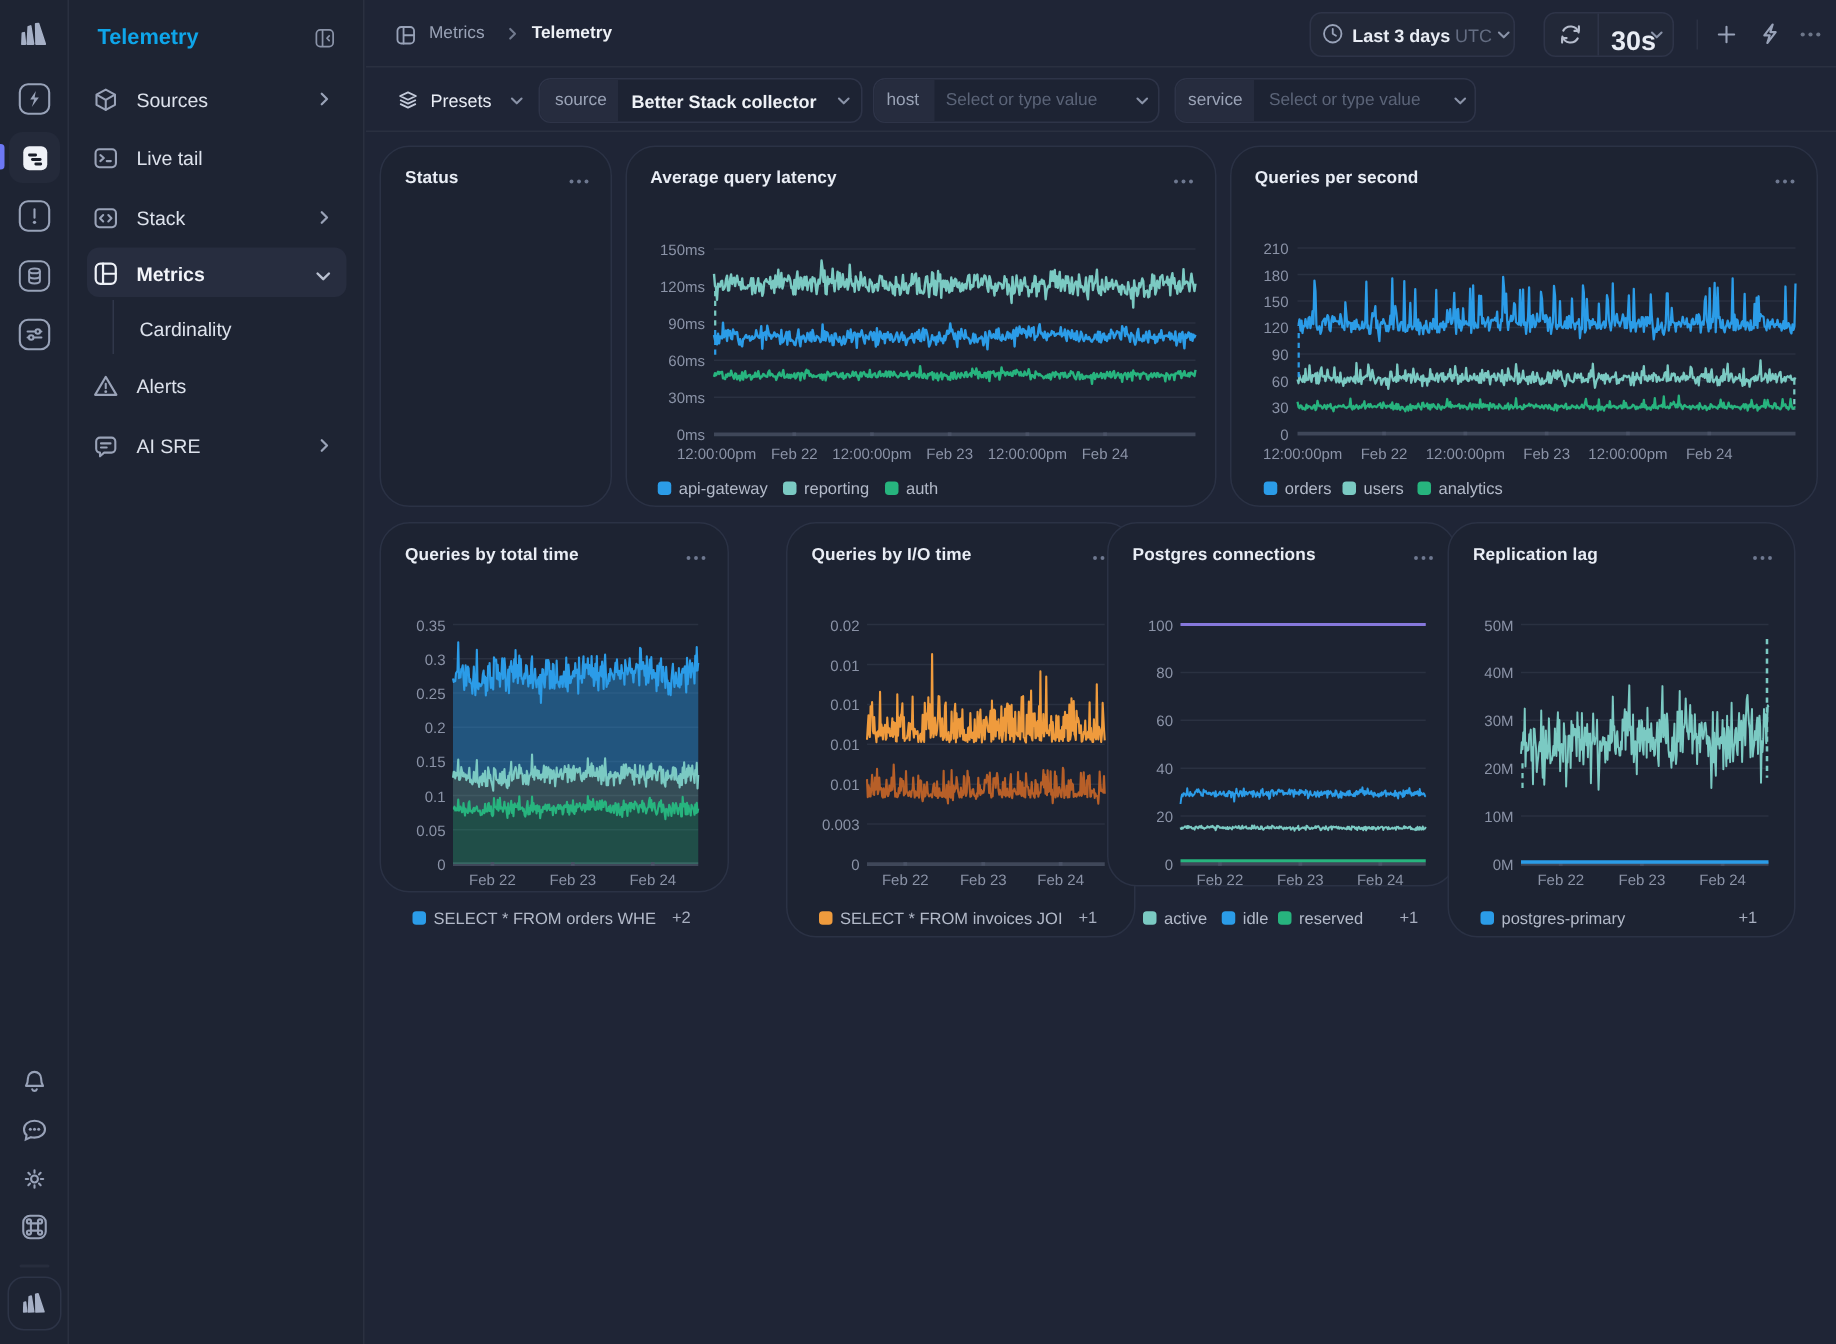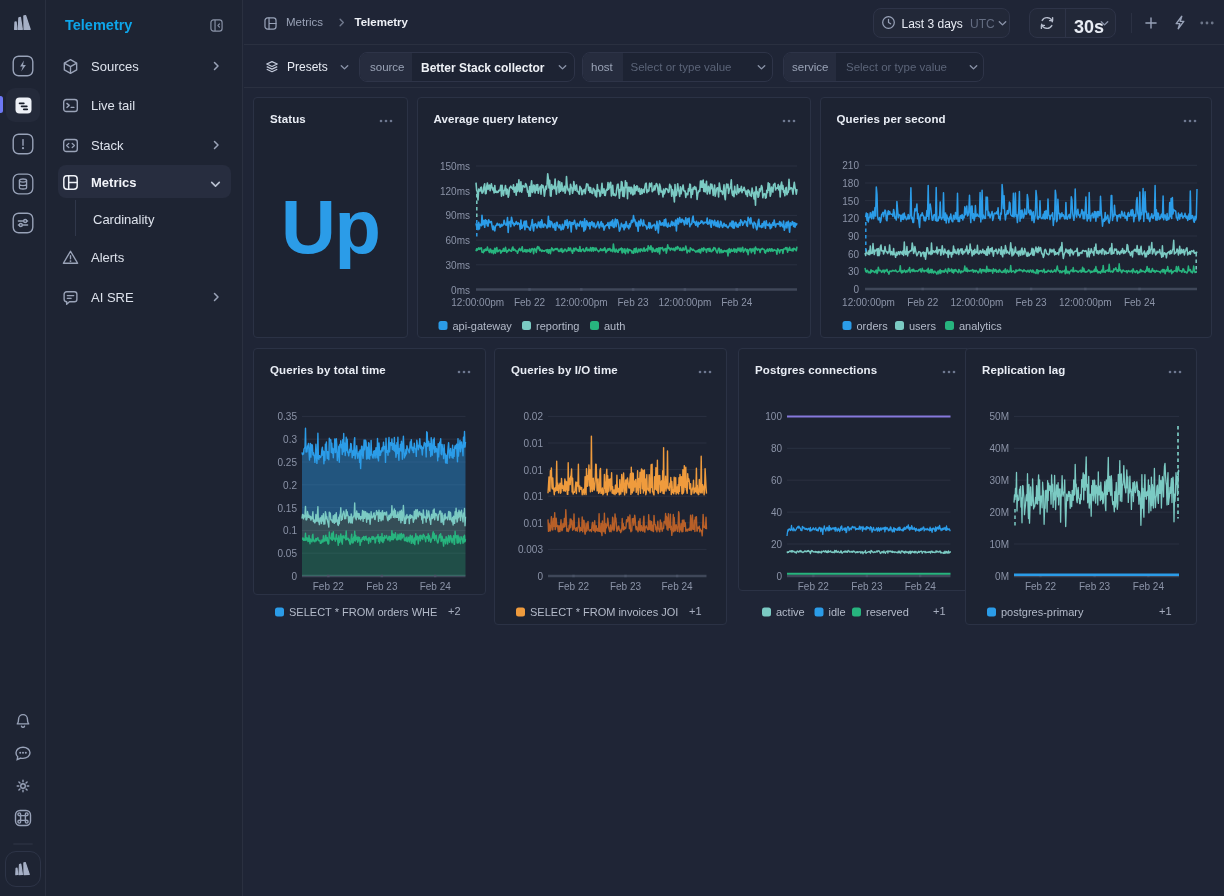--- a/index.html
+++ b/index.html
@@ -3,21 +3,21 @@
 <meta charset="utf-8">
 <style>
 * { margin:0; padding:0; box-sizing:border-box; }
 html,body { width:1224px; height:896px; overflow:hidden; }
 body { font-family:"Liberation Sans", sans-serif; background:#1f2536; color:#e8ecf4; position:relative; }
 .rail { position:absolute; left:0; top:0; width:46px; height:896px; background:#1e2433; border-right:1px solid #2a3040; }
 .side { position:absolute; left:46px; top:0; width:197px; height:896px; background:#1e2433; border-right:1px solid #2a3040; }
 .main { position:absolute; left:244px; top:0; width:980px; height:896px; background:#1f2536; }
 .topbar { position:absolute; left:0; top:0; width:980px; height:45px; border-bottom:1px solid #2a3040; }
 .filterbar { position:absolute; left:0; top:46px; width:980px; height:42px; border-bottom:1px solid #2a3040; }
-.card { position:absolute; background:#1d2332; border:1px solid #2b3245; border-radius:4px; }
+.card { position:absolute; background:#1d2332; border:1px solid #2b3245; border-radius:20px; }
 .ctitle { position:absolute; left:16px; top:15px; font-size:11.5px; font-weight:700; color:#e9edf5; letter-spacing:.1px; }
 .cdots { position:absolute; right:14px; top:21px; } .cdots svg { display:block; }
 svg text { font-family:"Liberation Sans", sans-serif; }
 .axis { font-size:10px; fill:#8b93a7; }
 .xlab { font-size:10px; fill:#8b93a7; }
 .leg { font-size:11px; fill:#b3bac9; }
 .plusn { font-size:11px; fill:#a7aebf; }
 
 .sbtitle { position:absolute; left:19px; top:17px; font-size:14.5px; font-weight:700; color:#0ea5e9; }
 .navitem { position:absolute; left:16px; height:20px; display:flex; align-items:center; font-size:13px; color:#dde2ec; }
@@ -191,21 +191,21 @@
     <svg style="position:absolute;left:92px;top:17px" width="11" height="11" viewBox="0 0 12 12" fill="none" stroke="#717a8e" stroke-width="1.5" stroke-linecap="round" stroke-linejoin="round">
         <path d="M4.5 2.5 L8 6 L4.5 9.5"></path>
       </svg>
     <span style="position:absolute;left:110.5px;top:16px;font-size:11.5px;font-weight:700;color:#eef1f6">Telemetry</span>
 
     <div style="position:absolute;left:629px;top:8px;width:137px;height:30px;border:1px solid #2e3448;border-radius:8px;background:#222838"></div>
     <svg style="position:absolute;left:637px;top:15px" width="15" height="15" viewBox="0 0 16 16" fill="none" stroke="#98a2b8" stroke-width="1.3" stroke-linecap="round" stroke-linejoin="round">
       <circle cx="8" cy="8" r="6.2"></circle>
         <path d="M8 4.6 V8 l2.3 1.4"></path>
     </svg>
-    <span style="position:absolute;left:657.5px;top:16.5px;font-size:12px;font-weight:400;color:#e8ecf4">Last 3 days</span>
+    <span style="position:absolute;left:657.5px;top:16.5px;font-size:12px;font-weight:700;color:#e8ecf4">Last 3 days</span>
     <span style="position:absolute;left:726px;top:16.5px;font-size:12px;color:#646d82">UTC</span>
     <svg style="position:absolute;left:752.5px;top:18px" width="11" height="11" viewBox="0 0 12 12" fill="none" stroke="#8a93a8" stroke-width="1.5" stroke-linecap="round" stroke-linejoin="round">
         <path d="M2.5 4 L6 7.5 L9.5 4"></path>
       </svg>
 
     <div style="position:absolute;left:785px;top:8px;width:87px;height:30px;border:1px solid #2e3448;border-radius:8px;background:#222838"></div>
     <div style="position:absolute;left:821px;top:9px;width:1px;height:28px;background:#2e3448"></div>
     <svg style="position:absolute;left:795px;top:15px" width="16" height="16" viewBox="0 0 16 16" fill="none" stroke="#b6bdcd" stroke-width="1.4" stroke-linecap="round" stroke-linejoin="round">
       <path d="M13.4 6.7 A5.6 5.6 0 0 0 3.2 5.4 M2.6 9.3 a5.6 5.6 0 0 0 10.2 1.3"></path>
       <path d="M13.6 2.6 v3 h-3 M2.4 13.4 v-3 h3"></path>
@@ -265,21 +265,20 @@
 
 <div class="card" style="left:253px;top:97px;width:154.5px;height:241px">
   <div class="ctitle">Status</div>
   <div class="cdots">
       <svg width="14" height="4" viewBox="0 0 14 4" fill="#6e7890">
         <circle cx="2" cy="2" r="1.3"></circle>
         <circle cx="7" cy="2" r="1.3"></circle>
         <circle cx="12" cy="2" r="1.3"></circle>
       </svg>
     </div>
-  <div style="position:absolute;left:0;top:85px;width:100%;text-align:center;font-size:76px;font-weight:700;color:#2b9ce8;letter-spacing:-1.5px">Up</div>
 </div>
 <div class="card" style="left:416.5px;top:97px;width:394px;height:241px">
   <div class="ctitle">Average query latency</div>
   <div class="cdots">
       <svg width="14" height="4" viewBox="0 0 14 4" fill="#6e7890">
         <circle cx="2" cy="2" r="1.3"></circle>
         <circle cx="7" cy="2" r="1.3"></circle>
         <circle cx="12" cy="2" r="1.3"></circle>
       </svg>
     </div>
@@ -406,21 +405,21 @@
       <line x1="127.9" y1="225.8" x2="127.9" y2="228.2" stroke="#4a5266" stroke-width="2.5"></line>
       <line x1="181.2" y1="225.8" x2="181.2" y2="228.2" stroke="#4a5266" stroke-width="2.5"></line>
       <polyline points="48.0,103.4 48.5,105.6 49.0,104.9 49.5,105.1 50.0,99.8 50.5,99.1 51.0,98.1 51.5,79.2 52.0,103.1 52.5,100.6 53.0,102.7 53.5,97.0 54.0,96.6 54.5,94.5 55.0,102.4 55.5,111.0 56.0,103.7 56.4,94.5 56.9,108.1 57.4,98.4 57.9,95.4 58.4,96.6 58.9,105.7 59.4,103.6 59.9,106.6 60.4,106.7 60.9,113.4 61.4,105.0 61.9,95.3 62.4,106.1 62.9,114.4 63.4,106.5 63.9,84.2 64.4,108.9 64.9,110.5 65.4,106.6 65.9,107.1 66.4,108.5 66.9,107.9 67.4,106.4 67.9,100.4 68.4,98.1 68.9,106.4 69.4,102.1 69.9,114.7 70.4,103.0 70.9,111.5 71.4,95.1 71.9,99.7 72.4,93.0 72.8,103.7 73.3,109.6 73.8,102.8 74.3,107.0 74.8,110.7 75.3,89.2 75.8,90.5 76.3,91.4 76.8,90.8 77.3,103.4 77.8,94.2 78.3,104.2 78.8,99.5 79.3,108.8 79.8,100.3 80.3,100.1 80.8,89.9 81.3,103.6 81.8,102.6 82.3,89.8 82.8,96.1 83.3,111.6 83.8,107.2 84.3,105.9 84.8,97.3 85.3,113.2 85.8,95.4 86.3,96.4 86.8,91.7 87.3,98.9 87.8,95.6 88.3,105.5 88.8,90.6 89.2,103.1 89.7,84.4 90.2,102.1 90.7,94.3 91.2,106.5 91.7,98.8 92.2,88.1 92.7,101.5 93.2,90.3 93.7,103.5 94.2,103.2 94.7,106.9 95.2,102.7 95.7,100.1 96.2,103.3 96.7,94.4 97.2,95.0 97.7,101.0 98.2,108.7 98.7,104.7 99.2,101.5 99.7,106.4 100.2,92.9 100.7,88.6 101.2,109.8 101.7,104.4 102.2,103.4 102.7,96.8 103.2,104.9 103.7,109.2 104.2,105.2 104.7,104.0 105.2,102.4 105.6,113.4 106.1,100.9 106.6,119.6 107.1,106.7 107.6,97.1 108.1,97.4 108.6,106.4 109.1,109.3 109.6,101.8 110.1,91.0 110.6,100.8 111.1,91.1 111.6,91.1 112.1,93.4 112.6,110.1 113.1,98.3 113.6,98.9 114.1,109.6 114.6,93.6 115.1,94.3 115.6,110.1 116.1,102.2 116.6,106.3 117.1,91.4 117.6,104.7 118.1,105.8 118.6,108.2 119.1,109.2 119.6,102.1 120.1,106.7 120.6,101.8 121.1,109.0 121.6,102.6 122.0,98.7 122.5,102.4 123.0,108.8 123.5,89.4 124.0,108.2 124.5,111.9 125.0,94.0 125.5,101.0 126.0,106.5 126.5,106.1 127.0,101.8 127.5,103.1 128.0,98.9 128.5,98.3 129.0,102.0 129.5,93.1 130.0,99.7 130.5,98.6 131.0,97.4 131.5,113.4 132.0,89.3 132.5,103.4 133.0,102.9 133.5,101.7 134.0,106.2 134.5,94.8 135.0,88.5 135.5,102.9 136.0,97.2 136.5,93.8 137.0,94.8 137.5,96.4 137.9,89.9 138.4,100.5 138.9,94.4 139.4,96.1 139.9,101.4 140.4,88.4 140.9,102.6 141.4,96.3 141.9,108.3 142.4,105.5 142.9,93.6 143.4,104.2 143.9,88.3 144.4,104.7 144.9,111.3 145.4,99.6 145.9,101.0 146.4,95.4 146.9,102.0 147.4,92.1 147.9,98.9 148.4,110.3 148.9,95.8 149.4,87.3 149.9,99.4 150.4,108.9 150.9,105.9 151.4,106.8 151.9,100.4 152.4,104.9 152.9,96.8 153.4,98.7 153.9,99.9 154.3,101.1 154.8,102.4 155.3,103.9 155.8,99.1 156.3,92.9 156.8,98.9 157.3,90.6 157.8,99.1 158.3,101.2 158.8,98.2 159.3,103.5 159.8,103.5 160.3,94.3 160.8,99.3 161.3,99.7 161.8,100.5 162.3,107.4 162.8,91.1 163.3,95.2 163.8,96.5 164.3,100.7 164.8,98.3 165.3,95.1 165.8,89.8 166.3,98.2 166.8,99.6 167.3,96.9 167.8,100.7 168.3,106.0 168.8,98.3 169.3,99.7 169.8,97.2 170.3,93.5 170.7,95.8 171.2,94.4 171.7,97.8 172.2,107.9 172.7,82.8 173.2,83.6 173.7,97.2 174.2,96.5 174.7,92.3 175.2,95.3 175.7,101.4 176.2,94.8 176.7,107.5 177.2,88.6 177.7,99.3 178.2,106.2 178.7,101.4 179.2,90.7 179.7,99.9 180.2,89.0 180.7,103.5 181.2,101.0 181.7,97.7 182.2,102.8 182.7,99.7 183.2,101.3 183.7,111.8 184.2,94.7 184.7,107.9 185.2,99.0 185.7,93.2 186.2,94.8 186.7,89.8 187.1,104.7 187.6,105.7 188.1,95.5 188.6,100.9 189.1,99.8 189.6,109.6 190.1,95.6 190.6,104.2 191.1,104.7 191.6,113.9 192.1,106.3 192.6,107.8 193.1,114.4 193.6,104.2 194.1,98.4 194.6,93.6 195.1,103.4 195.6,109.0 196.1,105.0 196.6,99.4 197.1,106.4 197.6,105.9 198.1,108.5 198.6,96.3 199.1,109.3 199.6,100.7 200.1,107.4 200.6,99.0 201.1,96.8 201.6,99.5 202.1,96.9 202.6,95.2 203.1,105.1 203.5,112.7 204.0,89.6 204.5,107.1 205.0,98.4 205.5,96.2 206.0,91.2 206.5,102.7 207.0,98.0 207.5,93.0 208.0,97.3 208.5,99.8 209.0,106.7 209.5,88.2 210.0,98.1 210.5,82.4 211.0,98.0 211.5,93.0" fill="none" stroke="#2b9ce8" stroke-width="1.4" stroke-linejoin="round"></polyline>
       <polyline points="48.0,169.5 48.5,165.5 49.0,165.5 49.5,169.9 50.0,166.4 50.5,168.2 51.0,165.4 51.5,157.4 52.0,170.8 52.5,170.9 53.0,169.5 53.5,162.4 54.0,165.0 54.5,168.4 55.0,166.2 55.5,168.8 56.0,168.2 56.4,167.3 56.9,171.1 57.4,168.0 57.9,169.9 58.4,167.4 58.9,162.8 59.4,172.5 59.9,170.6 60.4,172.9 60.9,173.9 61.4,172.3 61.9,165.5 62.4,168.9 62.9,172.3 63.4,165.4 63.9,157.7 64.4,172.8 64.9,171.8 65.4,175.6 65.9,169.2 66.4,172.1 66.9,168.5 67.4,174.5 67.9,166.7 68.4,171.5 68.9,171.9 69.4,164.8 69.9,175.2 70.4,172.6 70.9,174.9 71.4,162.6 71.9,164.9 72.4,169.8 72.8,167.6 73.3,171.0 73.8,173.2 74.3,175.2 74.8,178.1 75.3,163.1 75.8,163.7 76.3,164.4 76.8,170.7 77.3,171.1 77.8,170.9 78.3,172.8 78.8,173.3 79.3,166.7 79.8,169.0 80.3,174.4 80.8,165.6 81.3,173.3 81.8,166.7 82.3,163.7 82.8,172.7 83.3,170.9 83.8,175.8 84.3,176.4 84.8,168.2 85.3,174.8 85.8,165.9 86.3,165.7 86.8,158.8 87.3,171.4 87.8,167.9 88.3,170.4 88.8,165.1 89.2,164.4 89.7,162.3 90.2,164.1 90.7,169.8 91.2,169.0 91.7,169.6 92.2,160.8 92.7,166.7 93.2,162.8 93.7,166.4 94.2,166.8 94.7,173.8 95.2,168.9 95.7,167.7 96.2,172.0 96.7,173.8 97.2,164.9 97.7,167.3 98.2,174.1 98.7,169.8 99.2,168.1 99.7,167.4 100.2,165.6 100.7,154.0 101.2,169.0 101.7,164.1 102.2,170.8 102.7,162.0 103.2,165.4 103.7,168.1 104.2,164.5 104.7,170.0 105.2,164.8 105.6,169.6 106.1,167.5 106.6,170.8 107.1,167.4 107.6,169.3 108.1,166.4 108.6,161.4 109.1,172.4 109.6,163.4 110.1,162.3 110.6,169.4 111.1,165.6 111.6,162.6 112.1,164.9 112.6,173.2 113.1,164.1 113.6,164.6 114.1,170.2 114.6,168.3 115.1,164.6 115.6,168.8 116.1,175.2 116.6,169.8 117.1,162.7 117.6,168.8 118.1,167.3 118.6,168.9 119.1,167.3 119.6,164.6 120.1,163.8 120.6,170.1 121.1,170.5 121.6,166.9 122.0,165.9 122.5,161.7 123.0,165.6 123.5,163.5 124.0,163.9 124.5,172.4 125.0,161.1 125.5,168.2 126.0,169.4 126.5,163.8 127.0,171.8 127.5,170.9 128.0,163.1 128.5,161.6 129.0,170.9 129.5,164.0 130.0,164.3 130.5,163.6 131.0,166.1 131.5,165.7 132.0,163.7 132.5,162.9 133.0,167.4 133.5,170.5 134.0,171.8 134.5,167.9 135.0,166.2 135.5,170.4 136.0,168.3 136.5,164.9 137.0,168.9 137.5,164.3 137.9,156.6 138.4,166.1 138.9,162.3 139.4,168.4 139.9,163.0 140.4,159.9 140.9,168.7 141.4,161.7 141.9,166.7 142.4,168.3 142.9,166.1 143.4,168.3 143.9,163.0 144.4,167.1 144.9,171.3 145.4,167.3 145.9,162.2 146.4,164.5 146.9,173.8 147.4,161.3 147.9,165.5 148.4,171.5 148.9,164.8 149.4,156.5 149.9,165.1 150.4,174.5 150.9,169.3 151.4,174.4 151.9,167.0 152.4,169.9 152.9,165.5 153.4,168.8 153.9,168.3 154.3,168.0 154.8,167.5 155.3,174.6 155.8,166.1 156.3,165.8 156.8,169.3 157.3,167.1 157.8,166.4 158.3,168.4 158.8,168.1 159.3,173.3 159.8,171.2 160.3,162.2 160.8,170.0 161.3,166.9 161.8,160.7 162.3,169.8 162.8,166.5 163.3,160.6 163.8,164.5 164.3,167.9 164.8,165.3 165.3,162.8 165.8,163.0 166.3,166.1 166.8,165.5 167.3,164.3 167.8,170.7 168.3,165.3 168.8,174.2 169.3,160.9 169.8,166.8 170.3,168.9 170.7,167.5 171.2,168.1 171.7,168.9 172.2,173.1 172.7,161.2 173.2,169.3 173.7,168.3 174.2,166.6 174.7,161.9 175.2,165.6 175.7,170.9 176.2,171.4 176.7,175.4 177.2,167.1 177.7,165.3 178.2,169.6 178.7,169.3 179.2,161.2 179.7,168.5 180.2,160.0 180.7,170.7 181.2,167.0 181.7,164.5 182.2,166.3 182.7,165.2 183.2,168.3 183.7,171.2 184.2,171.1 184.7,165.4 185.2,165.1 185.7,162.1 186.2,162.0 186.7,162.4 187.1,173.3 187.6,169.9 188.1,164.1 188.6,172.3 189.1,173.8 189.6,175.5 190.1,166.1 190.6,170.9 191.1,164.7 191.6,169.8 192.1,168.3 192.6,168.2 193.1,168.1 193.6,170.7 194.1,167.5 194.6,162.7 195.1,162.5 195.6,170.8 196.1,163.1 196.6,163.9 197.1,170.9 197.6,171.3 198.1,172.9 198.6,168.4 199.1,176.0 199.6,167.1 200.1,174.2 200.6,174.4 201.1,162.7 201.6,169.7 202.1,159.2 202.6,167.0 203.1,173.1 203.5,171.8 204.0,163.4 204.5,168.8 205.0,161.2 205.5,167.5 206.0,163.0 206.5,171.5 207.0,166.6 207.5,161.3 208.0,167.0 208.5,167.7 209.0,172.9 209.5,164.3 210.0,167.3 210.5,159.5 211.0,176.7 211.5,167.6" fill="none" stroke="#7bcac3" stroke-width="1.4" stroke-linejoin="round"></polyline>
       <polyline points="48.0,190.2 48.5,190.1 49.0,188.8 49.5,191.3 50.0,189.9 50.5,191.3 51.0,191.1 51.5,184.1 52.0,191.4 52.5,190.1 53.0,188.7 53.5,190.1 54.0,192.5 54.5,192.1 55.0,186.4 55.5,191.0 56.0,194.7 56.4,190.0 56.9,191.8 57.4,192.1 57.9,193.0 58.4,186.5 58.9,185.2 59.4,192.0 59.9,191.5 60.4,191.5 60.9,192.9 61.4,190.5 61.9,189.5 62.4,191.8 62.9,189.8 63.4,189.7 63.9,188.6 64.4,191.3 64.9,191.9 65.4,191.7 65.9,191.3 66.4,194.4 66.9,194.2 67.4,194.0 67.9,191.0 68.4,191.4 68.9,193.1 69.4,186.8 69.9,192.0 70.4,191.9 70.9,192.0 71.4,186.8 71.9,186.3 72.4,191.7 72.8,188.9 73.3,188.5 73.8,194.1 74.3,195.1 74.8,194.3 75.3,183.0 75.8,188.9 76.3,188.7 76.8,189.7 77.3,190.5 77.8,184.2 78.3,191.4 78.8,188.4 79.3,182.8 79.8,190.1 80.3,189.1 80.8,189.9 81.3,192.2 81.8,189.3 82.3,185.5 82.8,190.0 83.3,189.1 83.8,192.6 84.3,196.3 84.8,186.6 85.3,193.5 85.8,190.9 86.3,190.3 86.8,184.9 87.3,193.0 87.8,187.5 88.3,195.1 88.8,187.6 89.2,186.6 89.7,188.9 90.2,188.6 90.7,189.1 91.2,186.6 91.7,190.8 92.2,181.9 92.7,190.5 93.2,189.4 93.7,189.9 94.2,189.3 94.7,191.6 95.2,190.3 95.7,194.3 96.2,195.4 96.7,193.1 97.2,188.5 97.7,185.1 98.2,194.0 98.7,189.7 99.2,193.8 99.7,188.0 100.2,191.2 100.7,182.1 101.2,192.1 101.7,186.4 102.2,190.5 102.7,190.7 103.2,188.3 103.7,193.3 104.2,187.9 104.7,191.8 105.2,188.5 105.6,188.5 106.1,196.4 106.6,192.6 107.1,190.8 107.6,192.5 108.1,189.0 108.6,188.7 109.1,190.3 109.6,187.4 110.1,189.6 110.6,191.4 111.1,187.6 111.6,189.9 112.1,187.3 112.6,191.0 113.1,191.0 113.6,190.6 114.1,189.4 114.6,194.5 115.1,188.4 115.6,189.6 116.1,190.1 116.6,193.1 117.1,189.4 117.6,189.2 118.1,187.5 118.6,190.3 119.1,188.1 119.6,187.8 120.1,190.4 120.6,189.2 121.1,194.0 121.6,192.8 122.0,188.4 122.5,187.9 123.0,189.1 123.5,188.6 124.0,185.5 124.5,192.4 125.0,187.7 125.5,194.1 126.0,190.9 126.5,187.8 127.0,189.2 127.5,192.0 128.0,184.5 128.5,192.9 129.0,193.6 129.5,188.7 130.0,191.8 130.5,186.8 131.0,189.3 131.5,188.9 132.0,188.4 132.5,186.4 133.0,188.6 133.5,190.2 134.0,191.1 134.5,189.4 135.0,187.2 135.5,187.8 136.0,192.1 136.5,187.7 137.0,190.7 137.5,189.6 137.9,181.7 138.4,190.6 138.9,184.7 139.4,190.6 139.9,185.5 140.4,189.0 140.9,188.5 141.4,183.7 141.9,187.8 142.4,190.2 142.9,191.0 143.4,190.8 143.9,185.3 144.4,186.7 144.9,190.5 145.4,189.4 145.9,184.9 146.4,189.5 146.9,190.9 147.4,184.5 147.9,189.0 148.4,189.0 148.9,185.9 149.4,185.3 149.9,185.9 150.4,191.5 150.9,191.7 151.4,191.1 151.9,188.8 152.4,192.0 152.9,187.9 153.4,192.7 153.9,190.7 154.3,190.1 154.8,188.1 155.3,193.0 155.8,190.0 156.3,186.3 156.8,187.8 157.3,194.4 157.8,188.2 158.3,186.8 158.8,192.5 159.3,194.4 159.8,191.5 160.3,189.0 160.8,195.6 161.3,190.1 161.8,184.7 162.3,190.9 162.8,187.5 163.3,187.1 163.8,190.0 164.3,194.9 164.8,187.9 165.3,189.1 165.8,186.4 166.3,191.9 166.8,186.2 167.3,187.5 167.8,189.7 168.3,187.0 168.8,190.5 169.3,185.3 169.8,186.4 170.3,186.7 170.7,188.5 171.2,190.3 171.7,192.7 172.2,188.1 172.7,187.6 173.2,187.8 173.7,189.5 174.2,184.8 174.7,192.1 175.2,186.5 175.7,188.8 176.2,190.2 176.7,193.3 177.2,191.5 177.7,189.7 178.2,189.3 178.7,184.9 179.2,182.8 179.7,189.3 180.2,184.4 180.7,191.5 181.2,189.2 181.7,186.8 182.2,186.2 182.7,190.3 183.2,192.6 183.7,194.1 184.2,193.1 184.7,190.1 185.2,187.2 185.7,185.8 186.2,188.6 186.7,184.6 187.1,192.5 187.6,191.5 188.1,187.3 188.6,190.3 189.1,193.2 189.6,197.1 190.1,190.2 190.6,191.6 191.1,190.6 191.6,194.8 192.1,187.6 192.6,188.8 193.1,190.7 193.6,195.0 194.1,191.1 194.6,186.4 195.1,188.1 195.6,193.2 196.1,189.0 196.6,186.4 197.1,188.3 197.6,191.8 198.1,193.8 198.6,189.7 199.1,190.4 199.6,186.8 200.1,195.3 200.6,195.3 201.1,182.2 201.6,188.7 202.1,187.3 202.6,186.8 203.1,193.9 203.5,194.0 204.0,186.2 204.5,193.8 205.0,188.0 205.5,190.8 206.0,192.0 206.5,194.6 207.0,187.6 207.5,188.6 208.0,189.8 208.5,191.1 209.0,194.2 209.5,187.4 210.0,193.1 210.5,186.2 211.0,192.6 211.5,190.1" fill="none" stroke="#27b47e" stroke-width="1.4" stroke-linejoin="round"></polyline>
       <rect x="21" y="258.5" width="9" height="9" rx="2.5" fill="#2b9ce8"></rect>
       <text class="leg" x="35" y="267.0">SELECT * FROM orders WHE</text>
       <text class="plusn" x="206.5" y="266.0" text-anchor="end">+2</text>
     </svg>
 </div>
-<div class="card" style="left:494px;top:348px;width:232.5px;height:277px">
+<div class="card" style="left:524px;top:348px;width:232.5px;height:277px">
   <div class="ctitle">Queries by I/O time</div>
   <div class="cdots">
       <svg width="14" height="4" viewBox="0 0 14 4" fill="#6e7890">
         <circle cx="2" cy="2" r="1.3"></circle>
         <circle cx="7" cy="2" r="1.3"></circle>
         <circle cx="12" cy="2" r="1.3"></circle>
       </svg>
     </div>
   <svg style="position:absolute;left:0;top:0" width="232.5" height="277" viewBox="0 0 232.5 277">
       <line x1="53.0" y1="67.4" x2="211.5" y2="67.4" stroke="#2a3141" stroke-width="1"></line>

